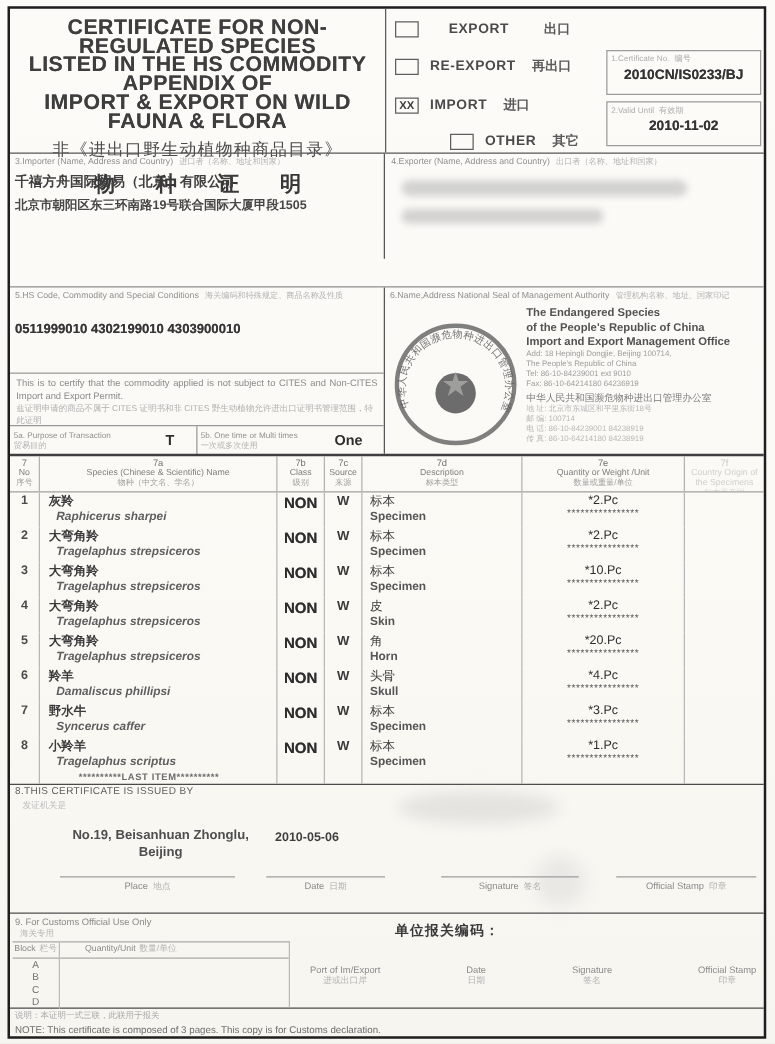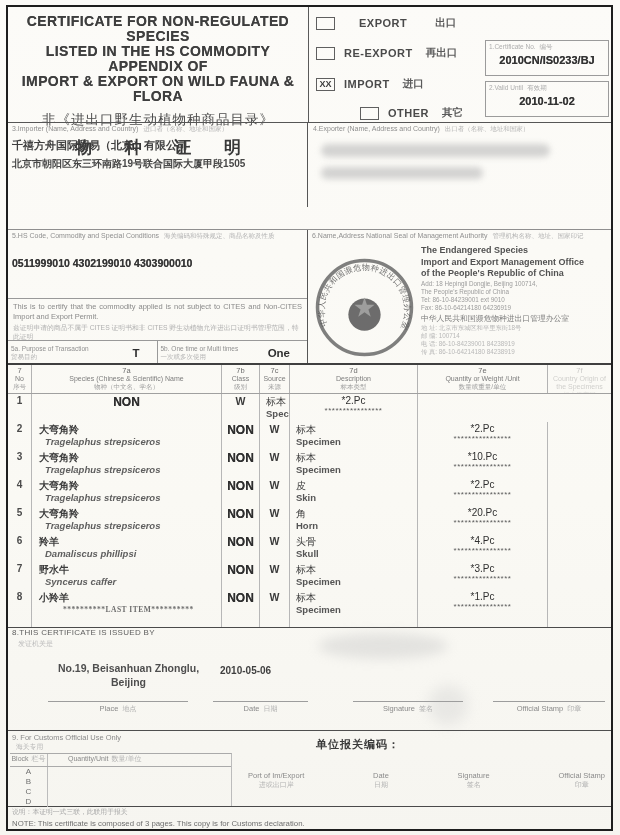--- a/index.html
+++ b/index.html
@@ -6,21 +6,21 @@
   html,body { background:#e9e7e2; }
   body { font-family:"Liberation Sans", sans-serif; }
   .page { position:relative; width:620px; height:835px; margin:0 auto;
           background:linear-gradient(180deg,#fcfbf8 0%, #faf9f4 60%, #f6f5f0 100%);
           overflow:hidden; }
   .frame { position:absolute; left:6px; top:5px; right:7px; bottom:4px;
            border:2.5px solid #1e1e1e; }
 
   
   .title-block { position:absolute; left:0; top:7px; width:300px; }
-  .t-line { text-align:center; font-weight:bold; font-size:14px; line-height:15px;
+  .t-line { text-align:center; font-weight:bold; font-size:17px; line-height:15px;
             letter-spacing:.4px; color:#3e3e3e; text-shadow:0 0 .4px #666; }
   .t-cn { text-align:center; font-size:13.5px; color:#4c4c4c; margin-top:7px; letter-spacing:1px; }
   .t-big { text-align:center; font-size:17px; font-weight:bold; color:#383838;
            letter-spacing:14px; padding-left:14px; margin-top:7px; }
   .vdiv1 { position:absolute; left:300px; top:0; height:115px; border-left:1.5px solid #5a5a5a; }
 
   .cbx-row { position:absolute; left:308px; display:flex; align-items:center; gap:9px; }
   .cb0{top:9px;gap:24px;} .cb1{top:39px;} .cb2{top:70px;} .cb3{top:99px;padding-left:44px;}
   .cbx { width:19px; height:13px; border:1.5px solid #5f5f5f; display:flex;
          align-items:center; justify-content:center; font-size:9px; font-weight:bold; color:#3c3c3c; }
@@ -94,21 +94,21 @@
   .f-namecn { font-size:10px; font-weight:bold; color:#3c3c3c; line-height:13px; }
   .f-sci { font-size:9.5px; font-weight:bold; font-style:italic; color:#5e5e5e; line-height:12px; padding-left:6px; }
   .f-class { text-align:center; font-size:12px; font-weight:bold; color:#2e2e2e; text-shadow:0 0 .4px #555; }
   .f-src { text-align:center; font-size:10.5px; font-weight:bold; color:#3a3a3a; }
   .cell-de { padding-left:6px; }
   .f-desccn { font-size:10px; font-weight:normal; color:#3c3c3c; line-height:13px; }
   .f-descen { font-size:9.5px; font-weight:bold; color:#555; line-height:12px; }
   .cell-qt { text-align:center; }
   .f-qty { font-size:10px; font-weight:normal; color:#2f2f2f; line-height:12px; }
   .f-stars { font-size:8px; color:#5a5a5a; letter-spacing:.5px; line-height:8px; }
-  .lastitem { font-size:7.5px; font-weight:bold; color:#6c6c6c; letter-spacing:.5px; padding-left:24px; margin-top:1px;font-family:Liberation Serif, serif; }
+  .lastitem { font-size:7.5px; font-weight:bold; color:#6c6c6c; letter-spacing:.5px; padding-left:24px; margin-top:1px; }
 
   
   .sec8 { position:absolute; left:0; top:618px; width:100%; height:105px; }
   .sec8-lab { position:absolute; left:4px; top:3px; font-size:8px; color:#5e5e5e; letter-spacing:.3px; }
   .sec8-cn { position:absolute; left:10px; top:14px; font-size:7px; color:#bdbdbd; filter:blur(.3px); }
   .addr8 { position:absolute; left:28px; top:36px; width:185px; text-align:center;
            font-size:10.5px; font-weight:bold; color:#4e4e4e; line-height:14px; }
   .date8 { position:absolute; left:212px; top:40px; width:90px; font-size:10px; font-weight:bold; color:#3f3f3f; }
   .smudge { position:absolute; left:310px; top:8px; width:130px; height:26px; background:#c4c4c4;
             border-radius:50%; filter:blur(6px); opacity:.4; }
@@ -237,22 +237,22 @@
         <text font-size="8" letter-spacing="0.4" fill="#565656" opacity="0.85">
           <textPath href="#sealArc">中华人民共和国濒危物种进出口管理办公室</textPath>
         </text>
         <g opacity="0.82">
           <circle cx="50" cy="57" r="16" fill="#4e4e4e"></circle>
           <path d="M50 40 L52.4 47.4 L60 47.4 L53.9 51.9 L56.2 59.2 L50 54.7 L43.8 59.2 L46.1 51.9 L40 47.4 L47.6 47.4 Z" fill="#8a8a8a"></path>
         </g>
       </svg>
       <div class="auth">
         <div class="auth-name">The Endangered Species</div>
+        <div class="auth-name">of the People's Republic of China</div>
         <div class="auth-name">Import and Export Management Office</div>
-        <div class="auth-name">of the People's Republic of China</div>
         <div class="auth-addr">Add:  18 Hepingli Dongjie, Beijing 100714,</div>
         <div class="auth-addr">        The People's Republic of China</div>
         <div class="auth-addr">Tel:   86-10-84239001  ext 9010</div>
         <div class="auth-addr">Fax:  86-10-64214180  64236919</div>
         <div class="auth-cn">中华人民共和国濒危物种进出口管理办公室</div>
         <div class="auth-faint">地 址: 北京市东城区和平里东街18号</div>
         <div class="auth-faint">邮 编: 100714</div>
         <div class="auth-faint">电 话: 86-10-84239001  84238919</div>
         <div class="auth-faint">传 真: 86-10-64214180  84238919</div>
       </div>
@@ -293,20 +293,24 @@
       </div>
       <div class="hcell h-faint">
         <div class="hid">7f</div>
         <div class="hen">Country Origin of the Specimens</div>
         <div class="hcn">标本原产国</div>
       </div>
     </div>
     <div class="srows">
           <div class="srow">
       <div class="scell f-no">1</div>
+      <div class="scell cell-sp">
+        <div class="f-namecn">灰羚</div>
+        <div class="f-sci">Raphicerus sharpei</div>
+      </div>
       <div class="scell f-class">NON</div>
       <div class="scell f-src">W</div>
       <div class="scell cell-de">
         <div class="f-desccn">标本</div>
         <div class="f-descen">Specimen</div>
       </div>
       <div class="scell cell-qt">
         <div class="f-qty">*2.Pc</div>
         <div class="f-stars">****************</div>
       </div>
@@ -417,20 +421,21 @@
       <div class="scell cell-qt">
         <div class="f-qty">*3.Pc</div>
         <div class="f-stars">****************</div>
       </div>
       <div class="scell"></div>
     </div>
           <div class="srow last">
       <div class="scell f-no">8</div>
       <div class="scell cell-sp">
         <div class="f-namecn">小羚羊</div>
+        <div class="f-sci">Tragelaphus scriptus</div>
       <div class="lastitem">**********LAST ITEM**********</div>
             </div>
       <div class="scell f-class">NON</div>
       <div class="scell f-src">W</div>
       <div class="scell cell-de">
         <div class="f-desccn">标本</div>
         <div class="f-descen">Specimen</div>
       </div>
       <div class="scell cell-qt">
         <div class="f-qty">*1.Pc</div>

